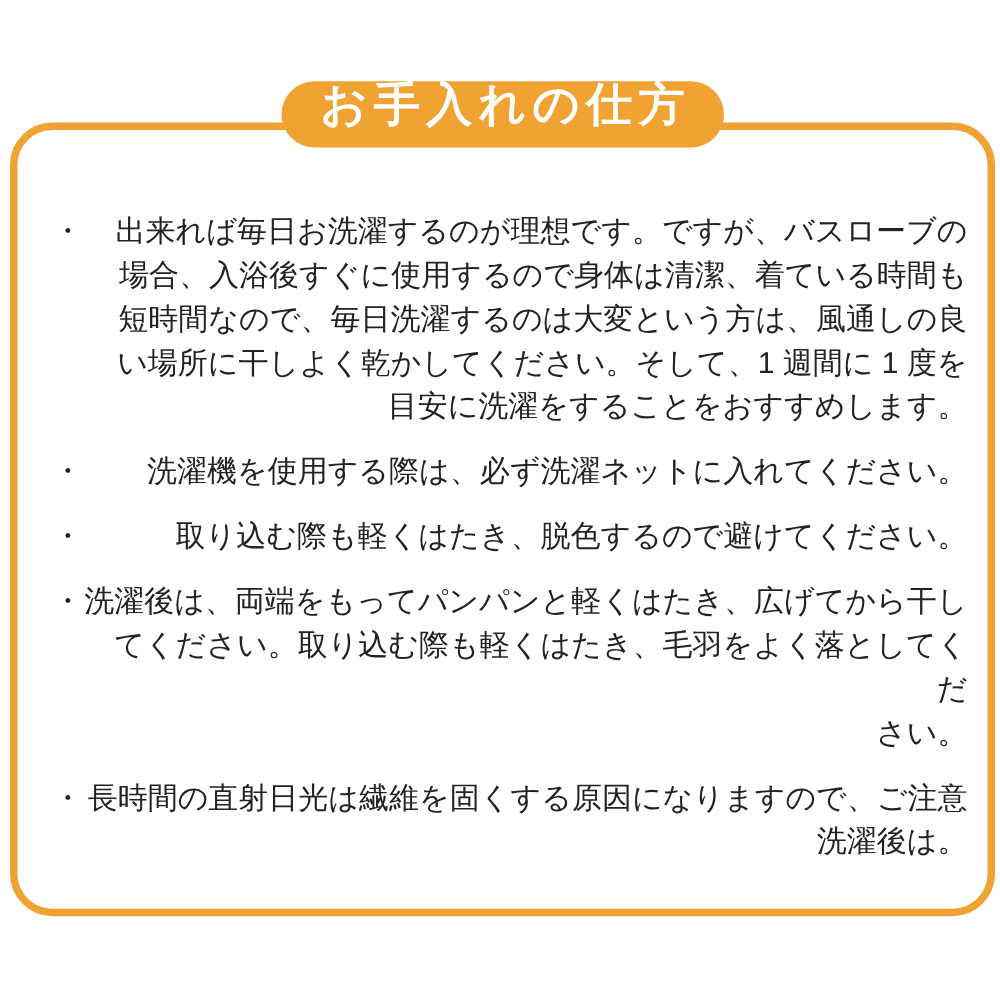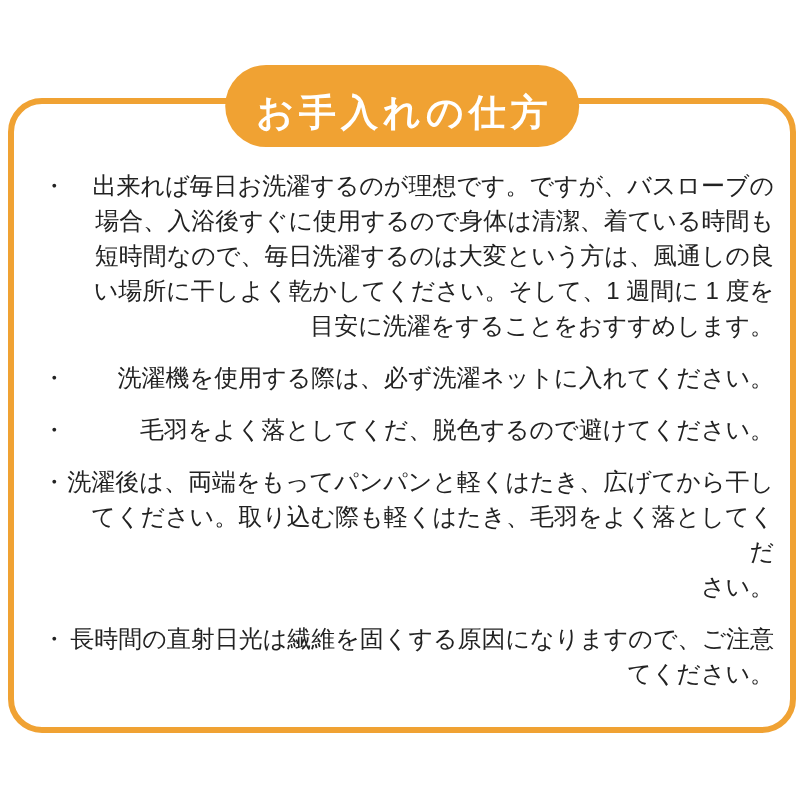--- a/index.html
+++ b/index.html
@@ -27,21 +27,21 @@
     background: #ffffff;
   }
   .badge {
     position: absolute;
     top: -39px;
     left: 50%;
     transform: translateX(-50%);
     background: var(--accent, #F0A233);
     color: #ffffff;
     border-radius: 999px;
-    padding: 29px 26px 16px 31px;
+    padding: 0 26px 16px 31px;
     font-size: 37px;
     font-weight: bold;
     letter-spacing: 5px;
     white-space: nowrap;
     line-height: 1;
   }
   .content {
     padding: 64px 16px 20px 28px;
     color: var(--text, #222222);
     font-size: 24px;
@@ -77,28 +77,28 @@
 短時間なので、毎日洗濯するのは大変という方は、風通しの良
 い場所に干しよく乾かしてください。そして、1 週間に 1 度を
 目安に洗濯をすることをおすすめします。</span>
       </p>
       <p class="item">
         <span class="bullet">・</span>
         <span class="text">洗濯機を使用する際は、必ず洗濯ネットに入れてください。</span>
       </p>
       <p class="item">
         <span class="bullet">・</span>
-        <span class="text">毛羽をよく落としてくだ、脱色するので避けてください。</span>
+        <span class="text">取り込む際も軽くはたき、脱色するので避けてください。</span>
       </p>
       <p class="item">
         <span class="bullet">・</span>
         <span class="text">洗濯後は、両端をもってパンパンと軽くはたき、広げてから干し
 てください。取り込む際も軽くはたき、毛羽をよく落としてくだ
 さい。</span>
       </p>
       <p class="item">
         <span class="bullet">・</span>
         <span class="text">長時間の直射日光は繊維を固くする原因になりますので、ご注意
-てください。</span>
+洗濯後は。</span>
       </p>
     </div>
   </div>
 </div>
 
 </body></html>

